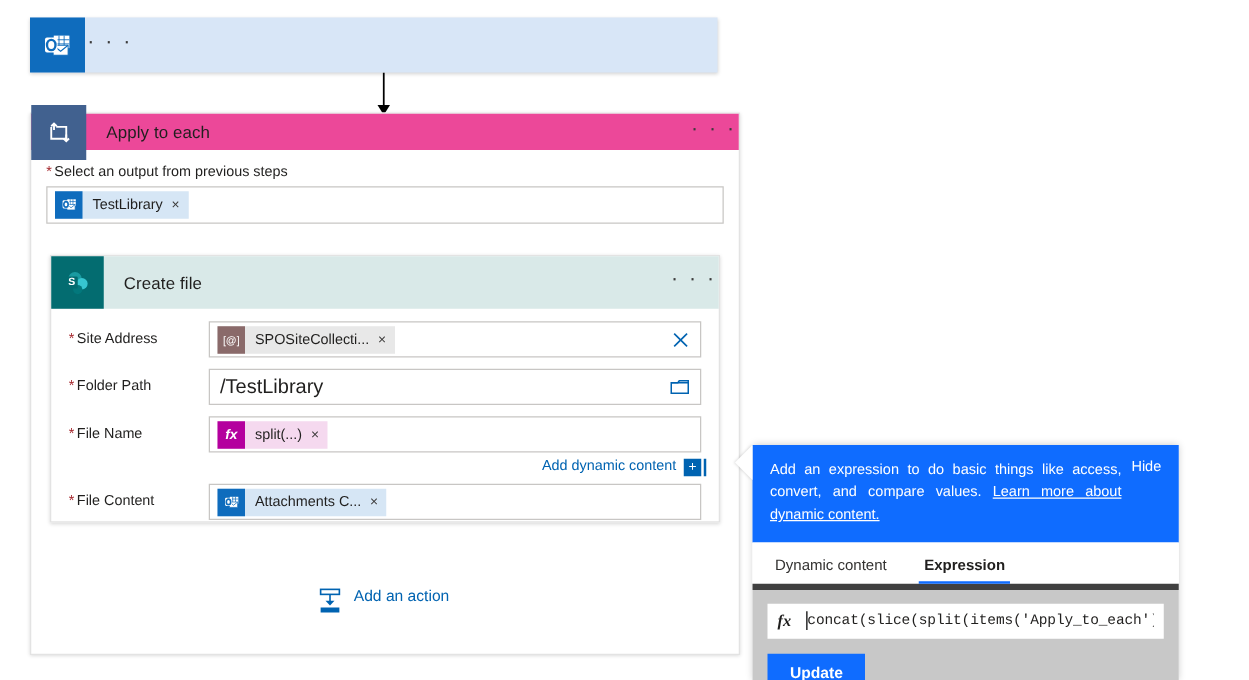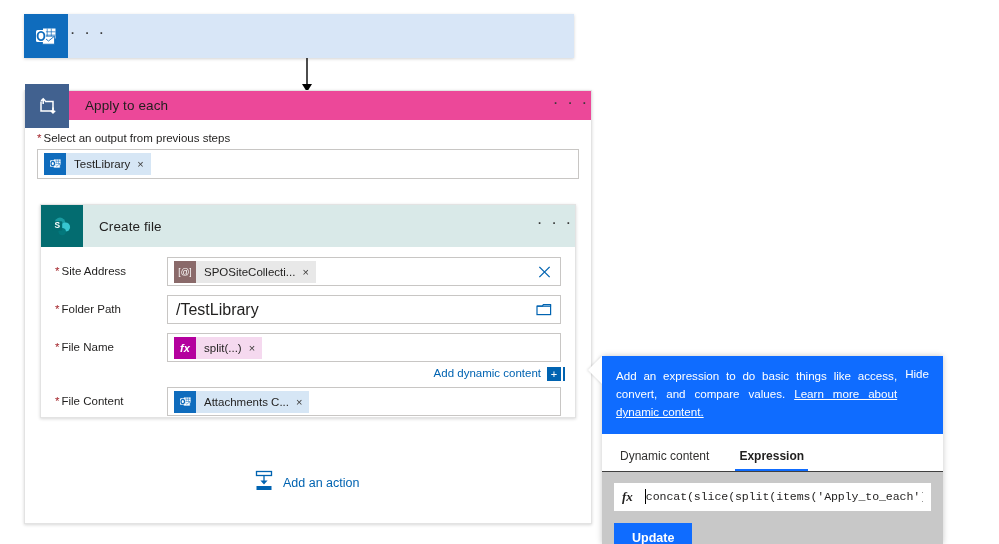--- a/index.html
+++ b/index.html
@@ -137,21 +137,21 @@
     position: relative;
   }
   .dyn-badge::after {
     content: ""; position: absolute; right: -4px; top: 0;
     width: 2px; height: 14px; background: #0063b1;
   }
 
   
   .add-action {
     position: absolute; left: 254px; top: 470px;
-    display: flex; align-items: center; cursor: pointer;
+    display: flex; align-items: flex-start; cursor: pointer;
   }
   .add-action-label {
     font-size: 12.5px; color: #0063b1; margin-left: 9px;
   }
 
   
   .expr-panel {
     position: absolute; left: 602px; top: 356px;
     width: 341px; height: 188px;
     background: #ffffff;
@@ -177,21 +177,21 @@
   .expr-banner-text a {
     color: #ffffff; text-decoration: underline;
   }
   .expr-hide {
     font-size: 11.6px; color: #ffffff; flex: 0 0 auto;
     cursor: pointer; padding-top: 0px;
   }
   .expr-tabs {
     display: flex; align-items: flex-end; height: 38px;
     padding: 0 0 0 14px; background: #ffffff;
-    border-bottom: 1px solid #404040;
+    border-bottom: 5px solid #404040;
   }
   .expr-tab {
     font-size: 12px; color: #323130; padding: 0 4px 8px 4px;
     margin-right: 22px; cursor: pointer; position: relative;
   }
   .expr-tab.active { font-weight: bold; color: #201f1e; }
   .expr-tab.active::after {
     content: ""; position: absolute; left: 0; right: 0; bottom: 0;
     height: 2px; background: #0f6cff;
   }

